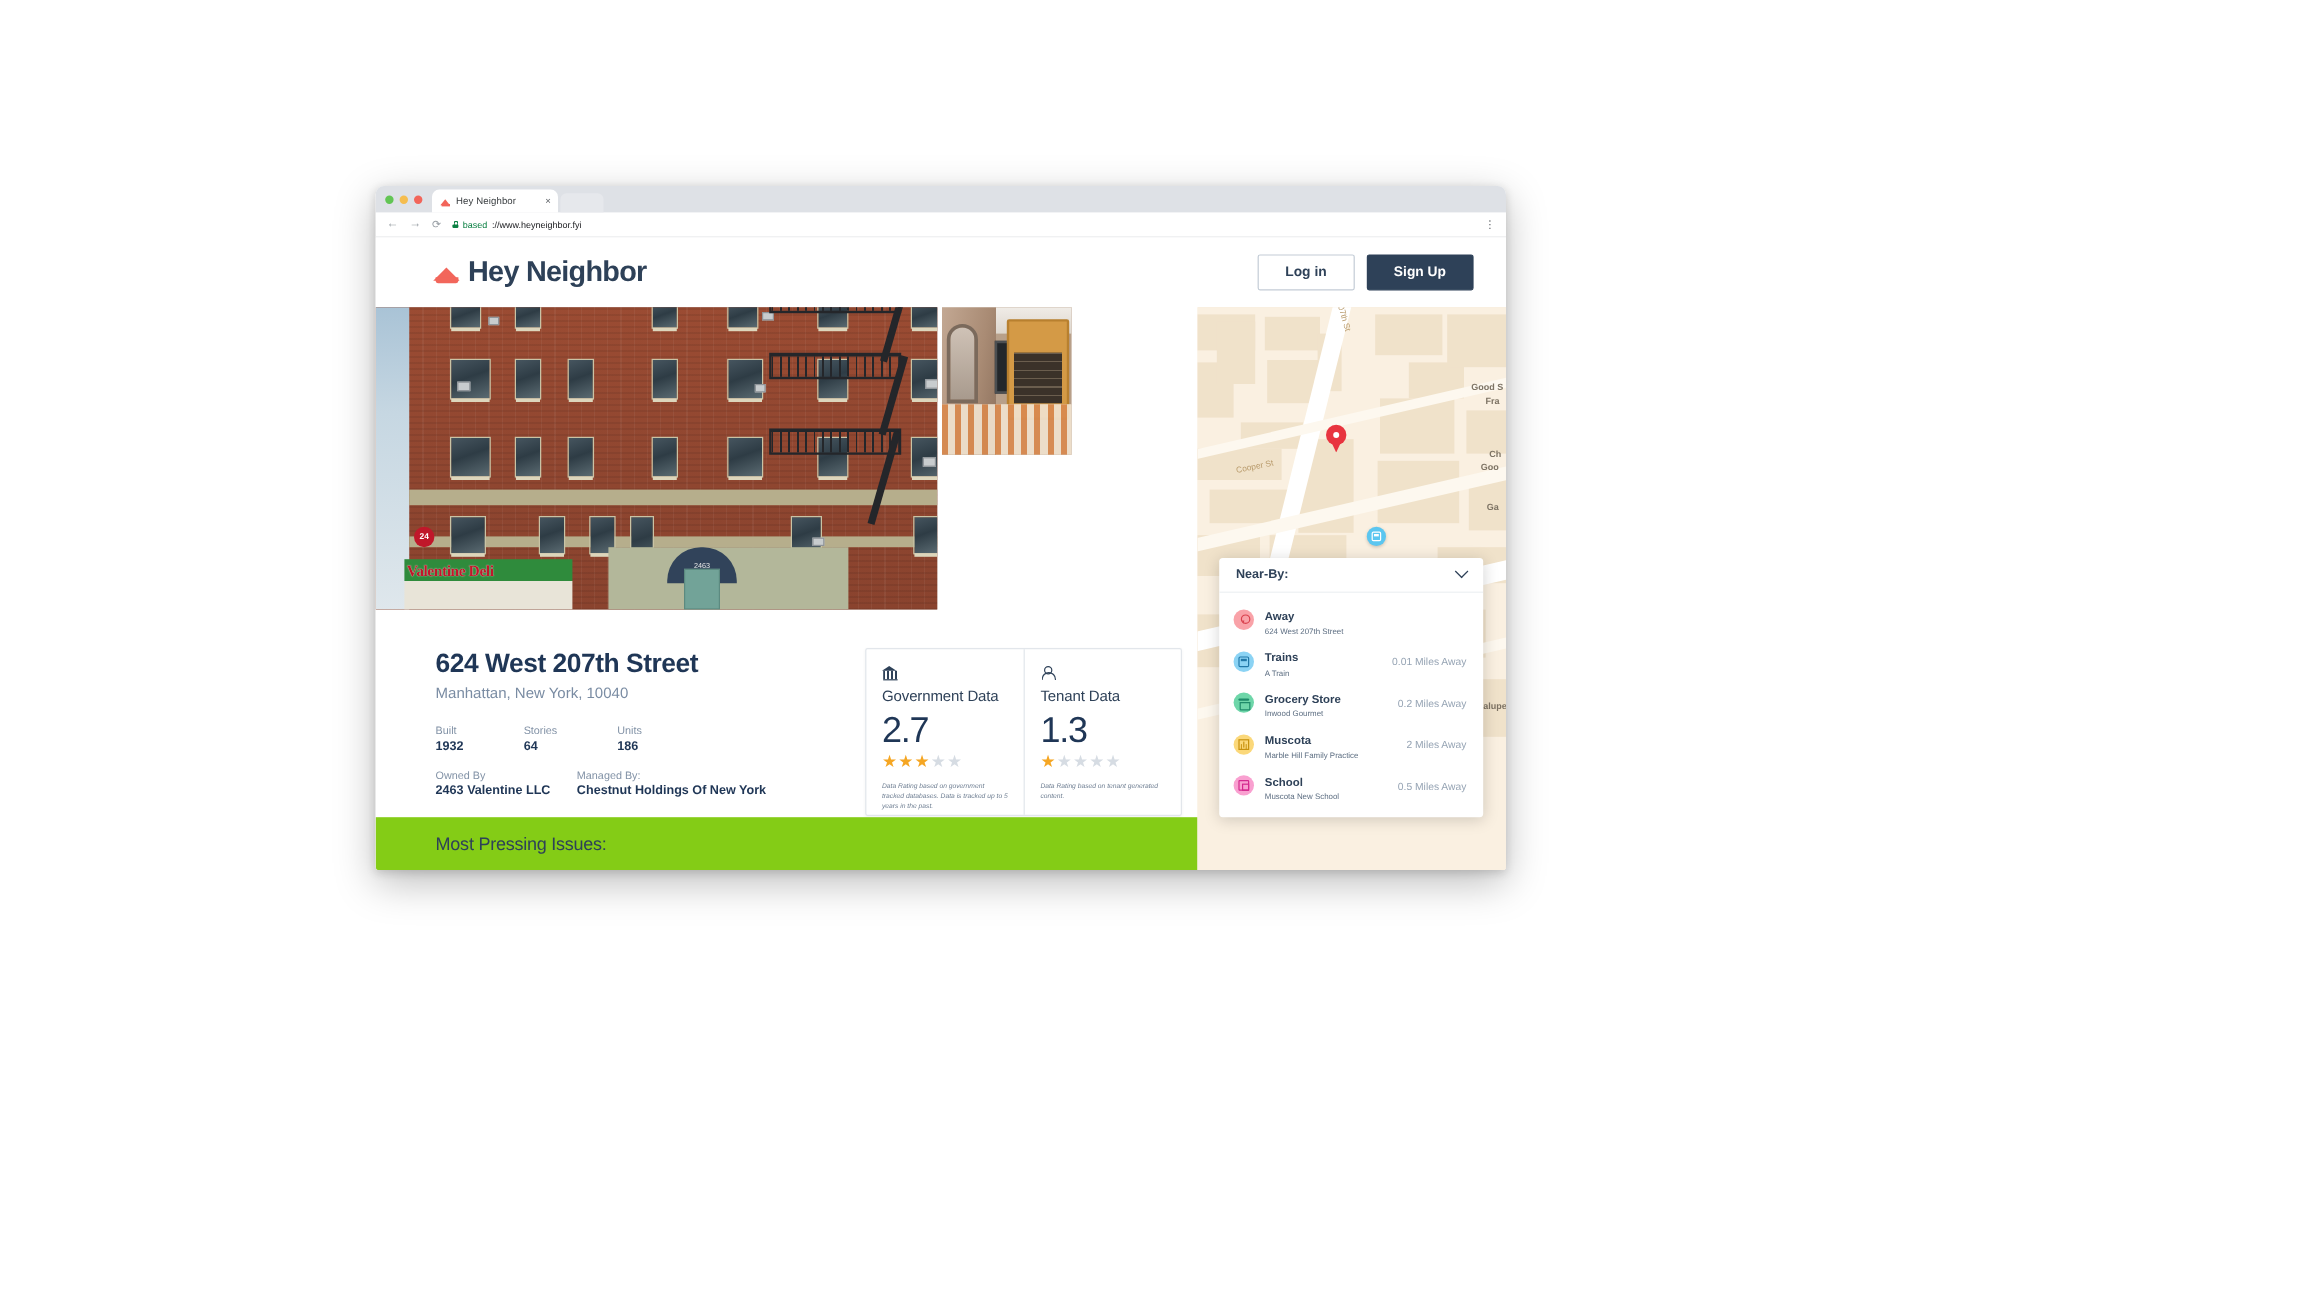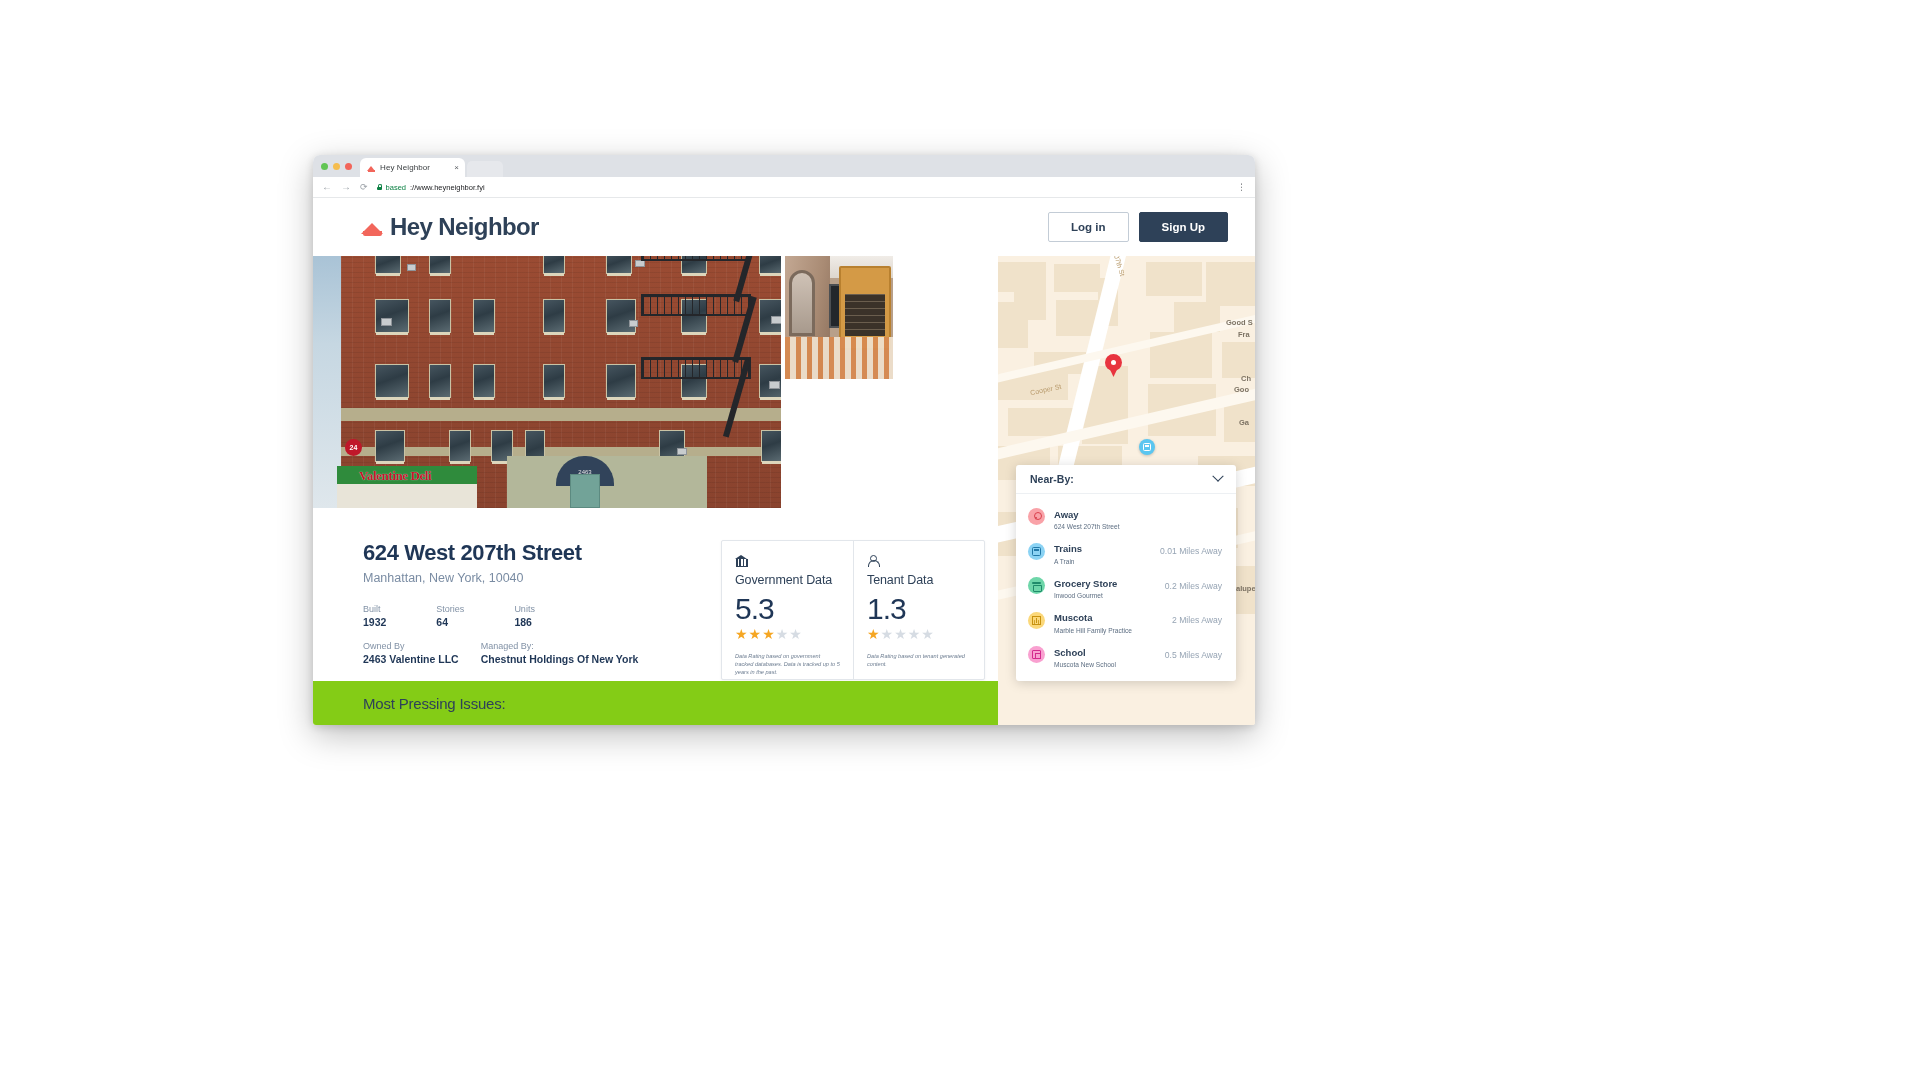--- a/index.html
+++ b/index.html
@@ -281,21 +281,21 @@
   .fe-diag {
     position: absolute;
     width: 6px; background: #24262a;
     transform-origin: top left;
   }
   .storefront {
     position: absolute; left: -4px; bottom: 0; width: 140px; height: 42px;
     background: linear-gradient(180deg, #2f8b3c 0 18px, #e8e4d8 18px 100%);
   }
   .deli-sign {
-    position: absolute; left: 22px; top: 2px;
+    position: absolute; left: 2px; top: 2px;
     font-family: "Liberation Serif", serif;
     font-weight: bold; font-size: 13px; color: #c0172a;
     letter-spacing: -0.4px;
     text-shadow: 0 0 1px #fff;
   }
   .awning {
     position: absolute; left: 215px; bottom: 22px;
     width: 58px; height: 30px;
     background: #31435a;
     border-radius: 28px 28px 0 0;
@@ -785,21 +785,21 @@
               </div>
             </div>
           </div>
 
           <div class="rating-cards">
             <div class="rcard">
               <div class="rc-icon">
                   <span class="bank-icon"></span>
                 </div>
               <div class="rc-title">Government Data</div>
-              <div class="rc-score">5.3</div>
+              <div class="rc-score">2.7</div>
               <div class="stars">
                   <span class="star on">★</span>
                   <span class="star on">★</span>
                   <span class="star on">★</span>
                   <span class="star">★</span>
                   <span class="star">★</span>
                 </div>
               <div class="rc-note">Data Rating based on government tracked databases. Data is tracked up to 5 years in the past.</div>
             </div>
             <div class="rcard">

